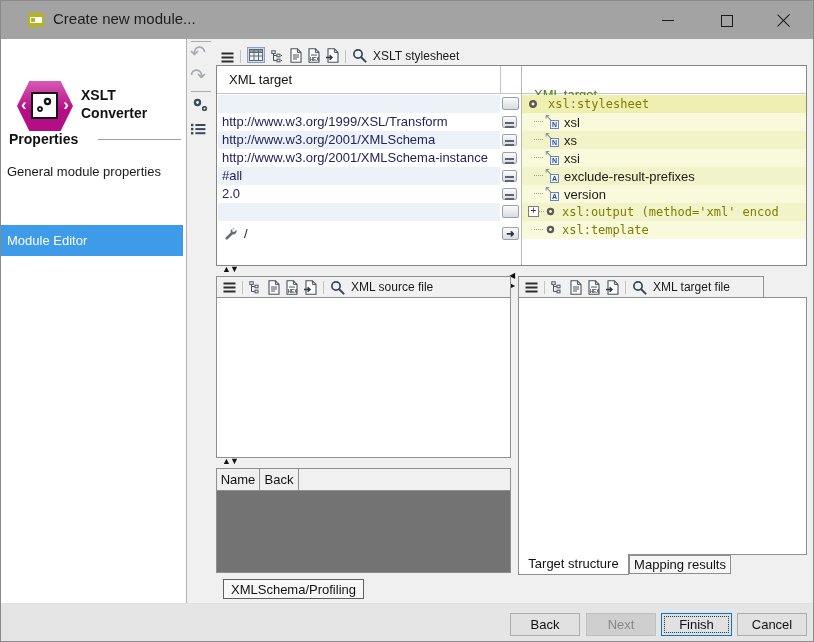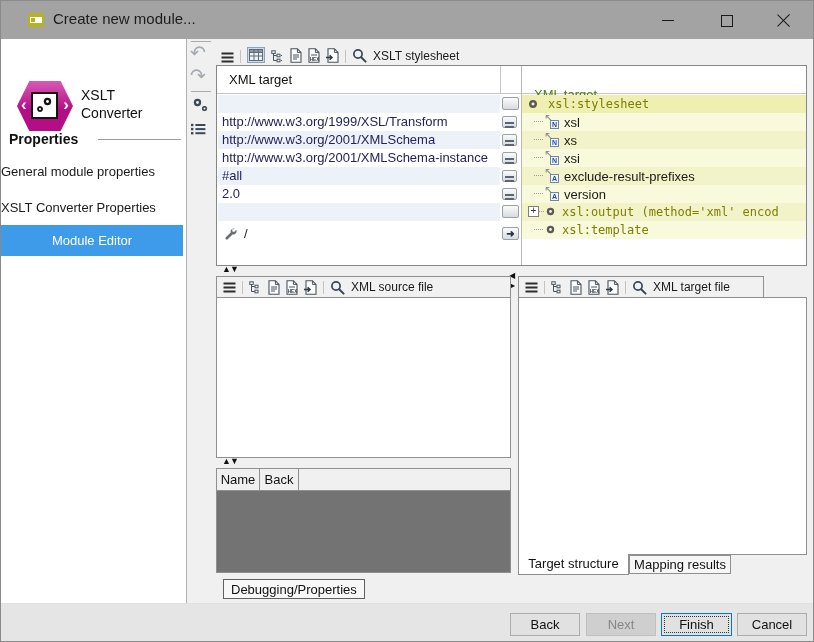--- a/index.html
+++ b/index.html
@@ -18,26 +18,26 @@
   .gl-close::before,.gl-close::after{content:"";position:absolute;left:6px;top:-1px;width:1.4px;height:17px;background:#1a1a1a;}
   .gl-close::before{transform:rotate(45deg)}.gl-close::after{transform:rotate(-45deg)}
   
   .sidebar{position:absolute;left:0;top:38px;width:185px;height:564px;background:#fff;}
   .side-divider{position:absolute;left:185px;top:38px;width:1px;height:564px;background:#b2b2b2;}
   .logo{position:absolute;left:16px;top:42px;width:56px;height:50px;background:linear-gradient(#d75ab5,#b50d86 58%);clip-path:polygon(22% 0,78% 0,100% 50%,78% 100%,22% 100%,0 50%);}
   .logo .chev{position:absolute;top:14px;color:#fff;font-size:17px;font-weight:bold;line-height:20px;}
   .chev-l{left:4px}.chev-r{right:4px}
   .logo-core{position:absolute;left:14px;top:11px;width:27px;height:27px;background:#fff;border:2px solid #141414;box-sizing:border-box;}
   .logo-core svg{position:absolute}
-  .logo-title{position:absolute;left:80px;top:47px;font-size:14px;font-weight:normal;color:#111;line-height:18px;}
+  .logo-title{position:absolute;left:80px;top:47px;font-size:14px;font-weight:bold;color:#111;line-height:18px;}
   .props-title{position:absolute;left:8px;top:92px;font-size:14px;font-weight:bold;color:#111;}
   .props-line{position:absolute;left:97px;top:100px;width:83px;height:1px;background:#9d9d9d;}
-  .side-item{position:absolute;left:0;width:182px;height:22px;font-size:13px;color:#1a1a1a;line-height:22px;padding-left:0;box-sizing:border-box;cursor:default;}
+  .side-item{position:absolute;left:0;width:182px;height:22px;font-size:13px;color:#1a1a1a;line-height:22px;padding-left:6px;box-sizing:border-box;cursor:default;}
   .si-0{top:122px}.si-1{top:158px}
-  .side-item.selected{top:186px;height:31px;line-height:31px;background:#3d9be9;color:#fff;text-align:center;}
+  .side-item.selected{top:186px;height:31px;line-height:31px;background:#3d9be9;color:#fff;}
   
   .main-bg{position:absolute;left:186px;top:38px;width:628px;height:564px;background:#f0f0f0;}
   
   .vgrip{position:absolute;left:190px;top:40px;width:20px;height:1px;background:#ababab;}
   .vgrip2{position:absolute;left:190px;top:90px;width:20px;height:1px;background:#ababab;}
   .vt-undo,.vt-redo{position:absolute;left:189px;font-size:19px;color:#a4aab0;line-height:20px;}
   .vt-undo{top:42px}.vt-redo{top:65px}
   .vt-gears{position:absolute;left:190px;top:95px;width:20px;height:20px;}
   .vt-list{position:absolute;left:190px;top:120px;}
   
@@ -160,21 +160,20 @@
           </svg>
       </span>
     </div>
     <div class="logo-title">
       <div>XSLT</div>
       <div>Converter</div>
     </div>
     <div class="props-title">Properties</div>
     <div class="props-line"></div>
     <div class="side-item si-0">General module properties</div>
-    <div class="side-item si-1">XSLT Converter Properties</div>
     <div class="side-item selected">Module Editor</div>
   </div>
   <div class="side-divider"></div>
 
   <div class="main-bg"></div>
 
   <div class="vgrip"></div>
   <div class="vt-undo">↶</div>
   <div class="vt-redo">↷</div>
   <div class="vgrip2"></div>
@@ -433,21 +432,21 @@
   <div class="content-box cb-l"></div>
 
   <div class="hsplit hs-2"><span>▲</span><span>▼</span></div>
 
   <div class="wtable">
     <div class="wt-head">
       <span class="wt-cell wt-name">Name</span>
       <span class="wt-cell wt-type">Back</span>
     </div>
   </div>
-  <button class="debug-btn">Debugging/Properties</button>
+  <button class="debug-btn">XMLSchema/Profiling</button>
 
   <div class="sub-toolbar stb-r">
     <span class="tb-btn">
         <svg width="13" height="11" viewBox="0 0 13 11">
           <path d="M.5 1.5h12M.5 5.5h12M.5 9.5h12" stroke="#2d2d2d" stroke-width="2"></path>
         </svg>
       </span>
     <span class="tb-sep"></span>
     <span class="tb-btn">
         <svg class="iko" width="13" height="13" viewBox="0 0 13 13">

